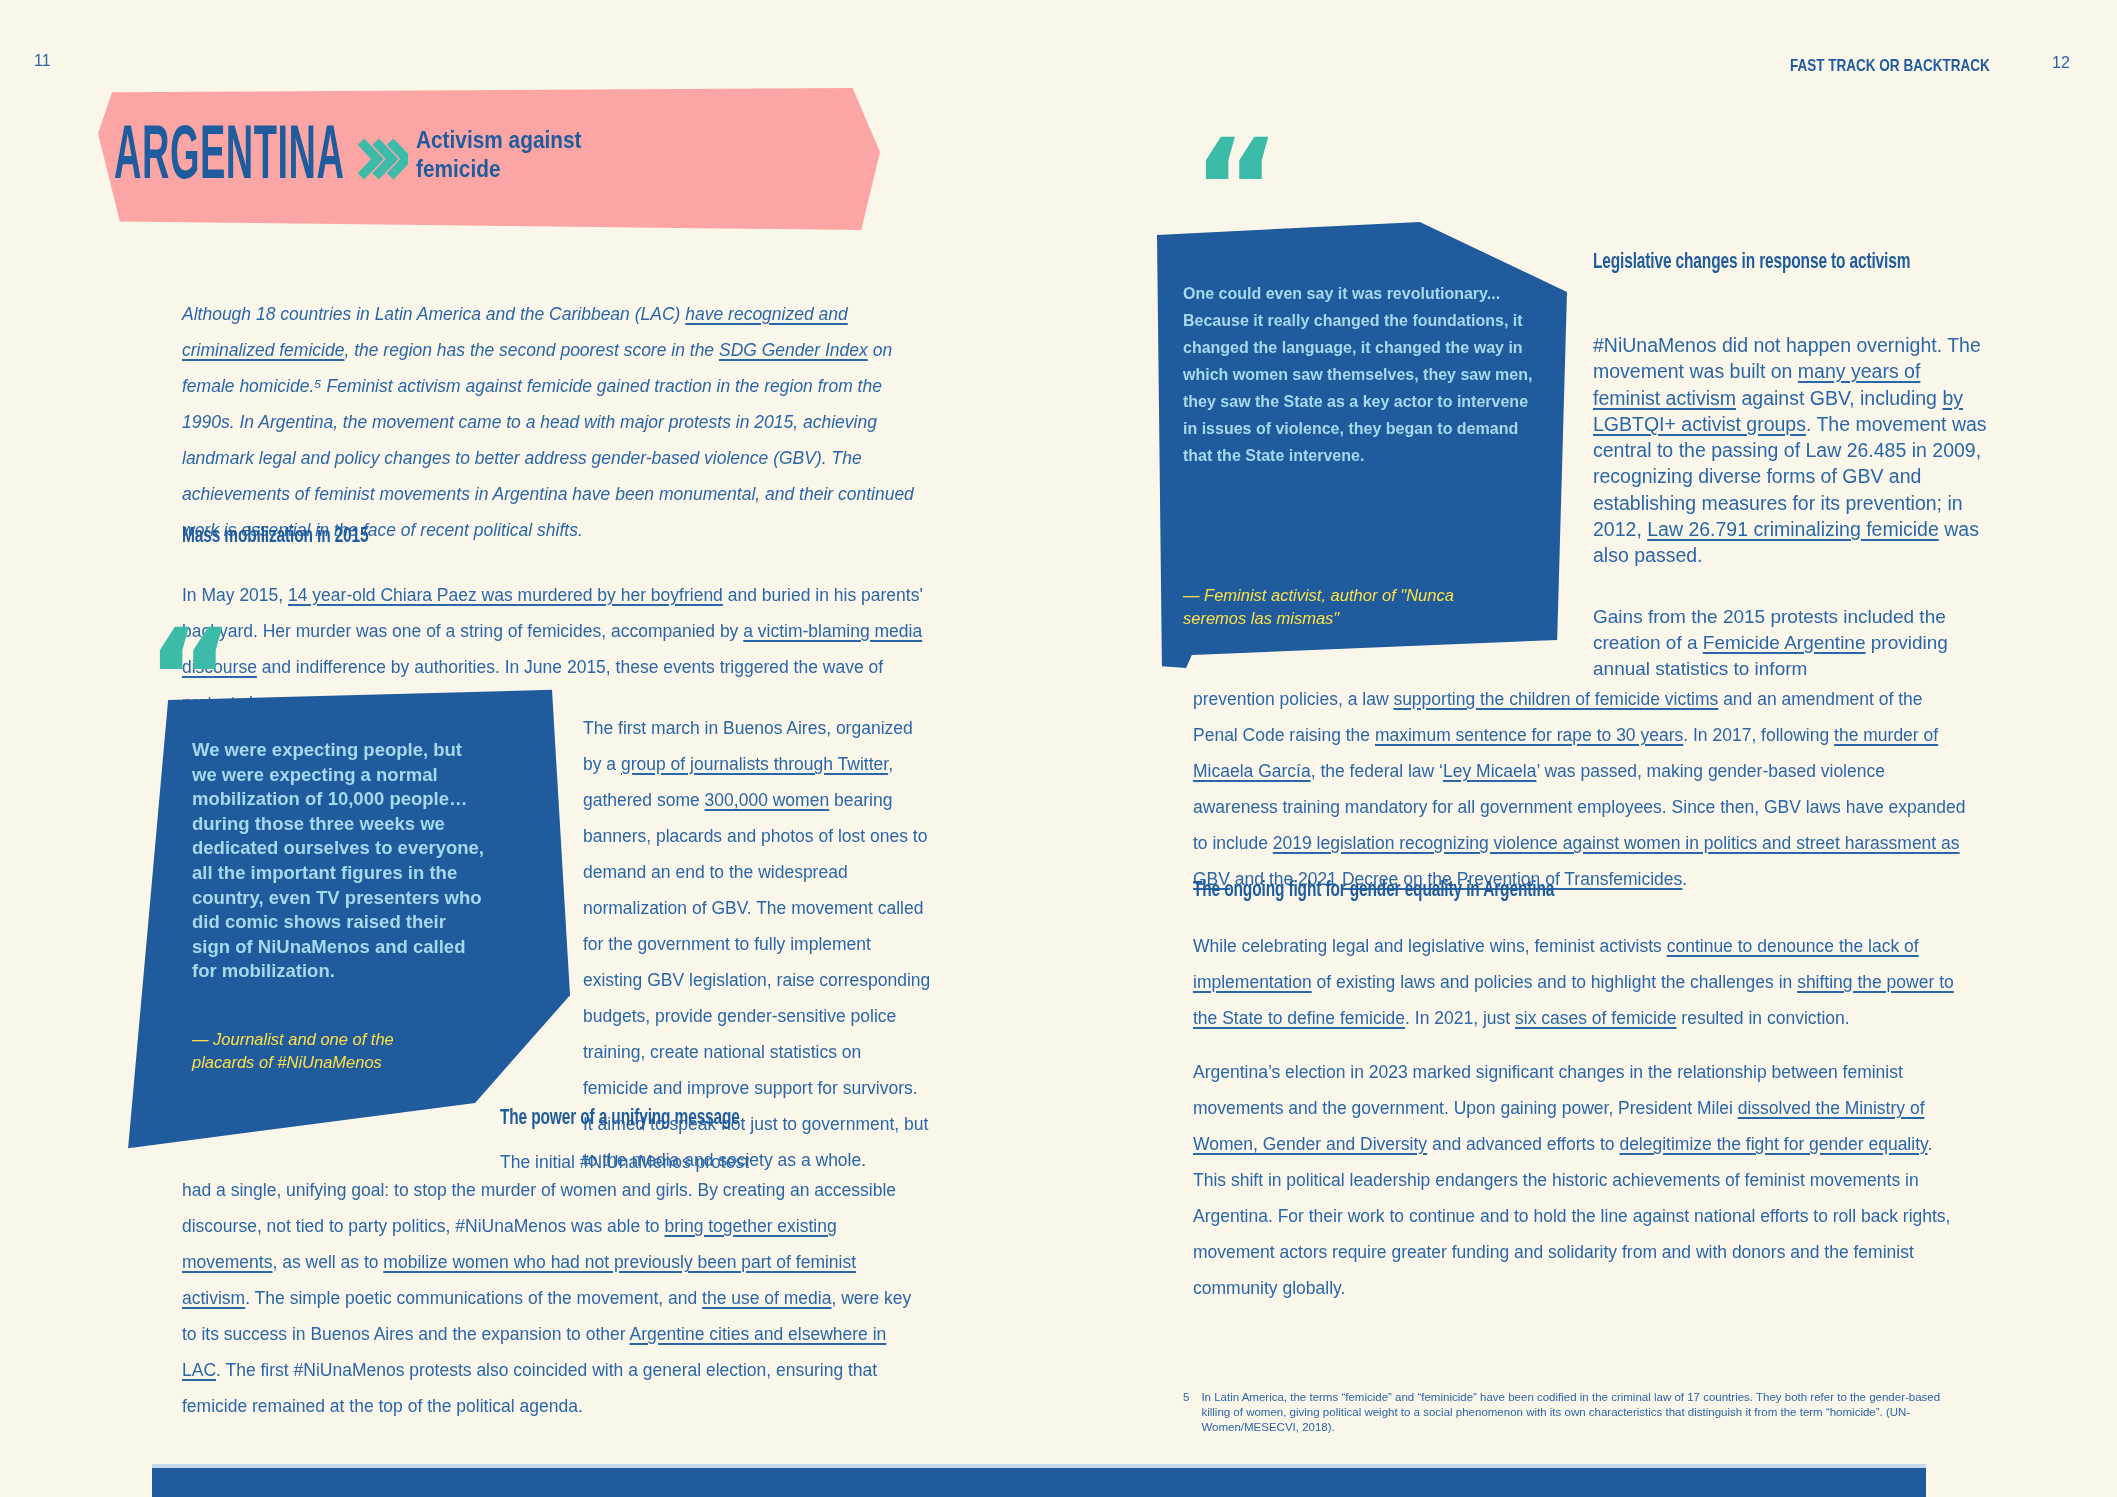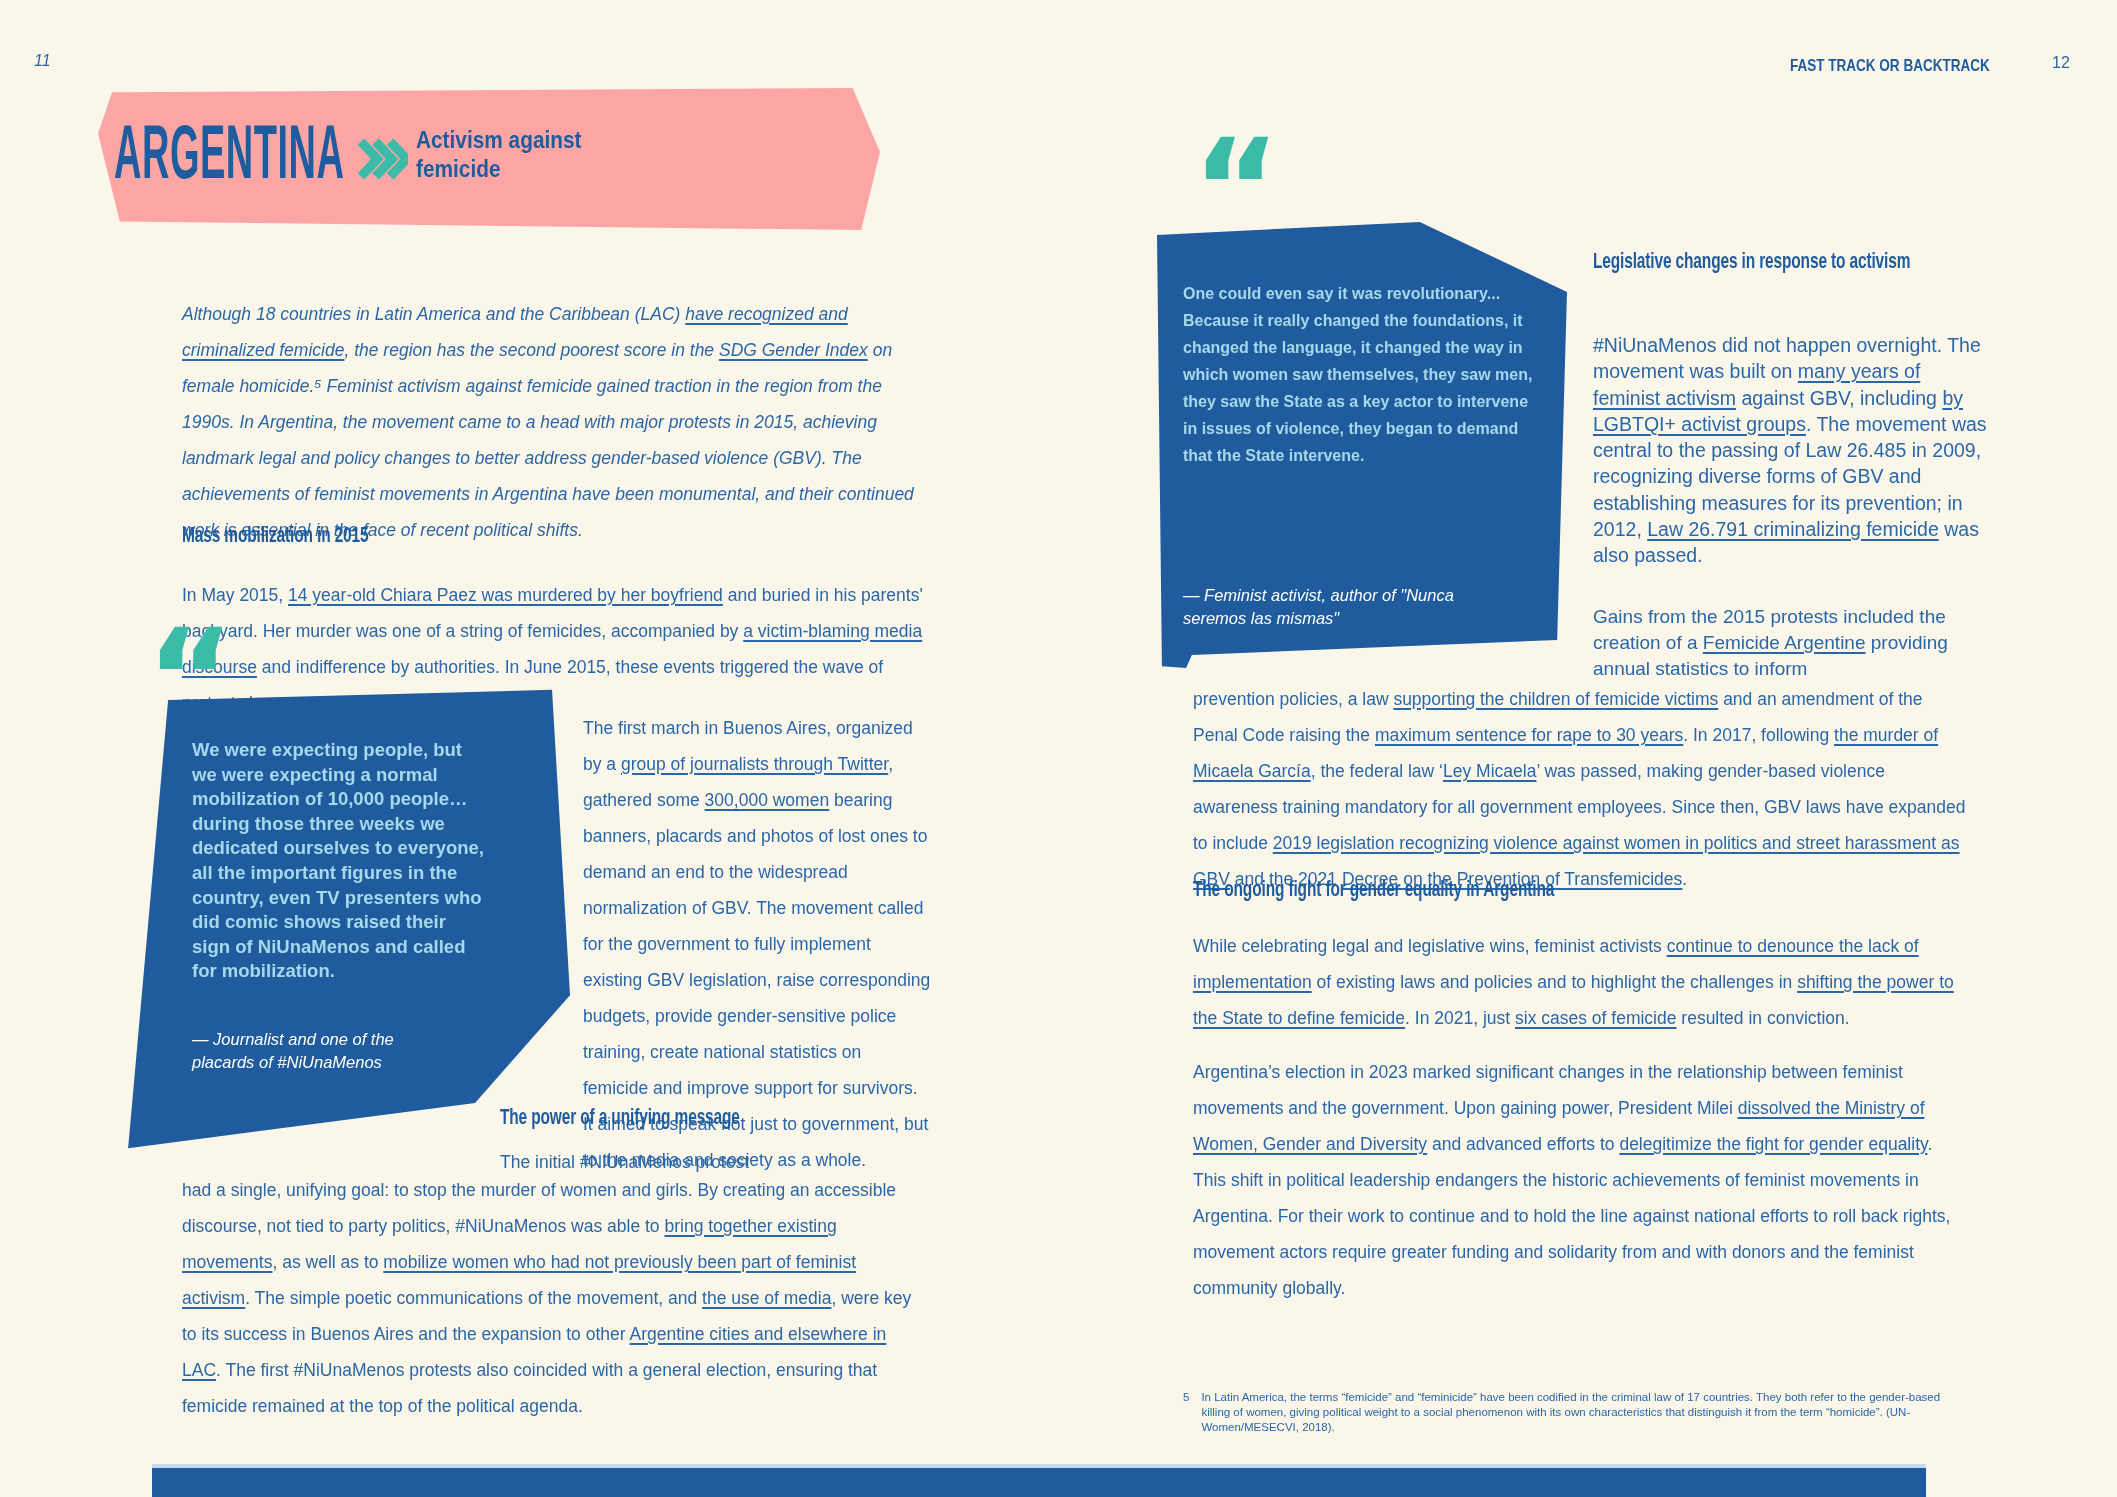--- a/index.html
+++ b/index.html
@@ -13,36 +13,36 @@
       transform:scaleX(.72);transform-origin:0 0;white-space:nowrap;line-height:27px;}
   .h2.wrap{white-space:normal;}
   u{text-underline-offset:3px;text-decoration-thickness:1.5px;}
   .banner{background:#fca5a5;clip-path:polygon(1.8% 3%,96.5% 0%,100% 45%,97.6% 100%,2.8% 94%,0% 32%);}
   .banner-title{color:#1F5C9E;font-weight:800;font-size:76px;line-height:76px;
       letter-spacing:1px;transform:scaleX(.5);transform-origin:0 0;white-space:nowrap;}
   .banner-sub{color:#1F5C9E;font-weight:700;font-size:24.5px;line-height:28.5px;
       transform:scaleX(.85);transform-origin:0 0;}
   .pq{background:#1F5B9D;}
   .pq-text{position:absolute;font-weight:700;color:#A5D9EC;}
-  .pq-attr{position:absolute;font-style:italic;color:#ffffff;font-size:16.5px;line-height:23px;}
+  .pq-attr{position:absolute;font-style:italic;color:#fde047;font-size:16.5px;line-height:23px;}
   .qmark{position:absolute;font-family:"DejaVu Sans",sans-serif;font-weight:700;color:#3CBBA8;
       font-size:135px;line-height:135px;height:100px;overflow:hidden;display:block;}
   .runhead{position:absolute;font-weight:800;font-size:16.5px;color:#1F5C9E;letter-spacing:0;
       transform:scaleX(.82);transform-origin:100% 0;white-space:nowrap;}
   .footnote{display:flex;gap:12px;color:#2A67A8;font-size:11.5px;line-height:15px;}
   .footer-bar{background:#1F5B9D;border-top:4px solid #C6DCEA;box-sizing:border-box;}
 </style>
 </head>
 <body>
 
 <div id="canvas">
 
   <div>
 
-    <div class="abs pagenum" style="left:34px;top:52px;font-style:italic;">11</div>
+    <div class="abs pagenum" style="left:34px;top:52px;">11</div>
 
     <div class="abs banner" style="left:98px;top:88px;width:782px;height:142px;">
       <div class="abs banner-title" style="left:16px;top:26px;">ARGENTINA</div>
       <svg class="abs" style="left:258px;top:50px;" width="52" height="42" viewBox="0 0 54 46">
         <path d="M4 4 L22 23 L4 42" fill="none" stroke="#3CBBA8" stroke-width="10"></path>
         <path d="M20 4 L38 23 L20 42" fill="none" stroke="#3CBBA8" stroke-width="10"></path>
         <path d="M36 4 L54 23 L36 42" fill="none" stroke="#3CBBA8" stroke-width="10"></path>
       </svg>
       <div class="abs banner-sub" style="left:318px;top:38px;width:210px;">Activism against femicide</div>
     </div>

